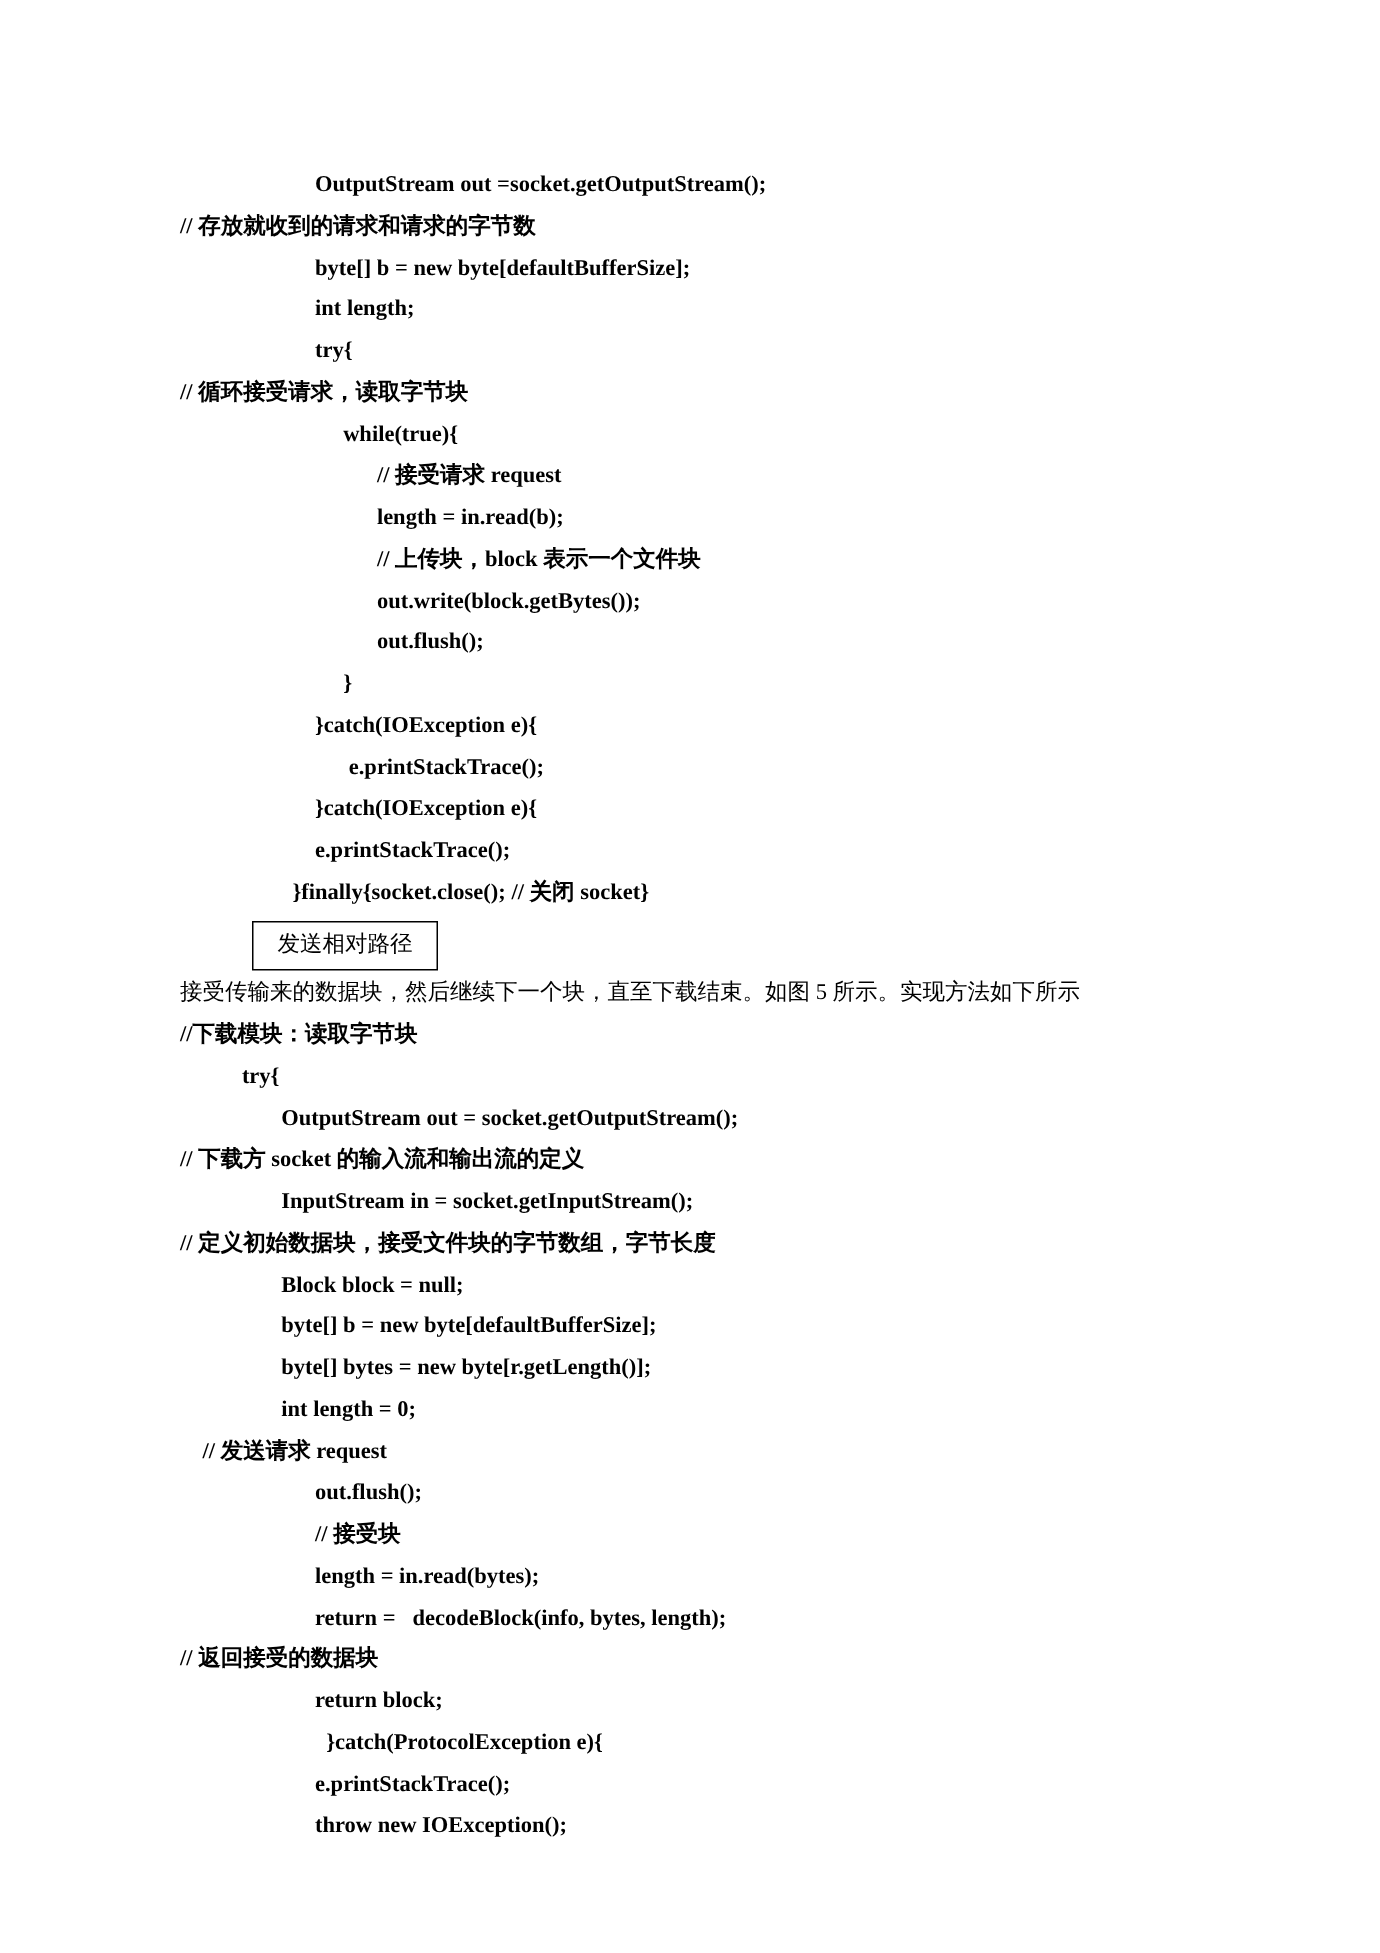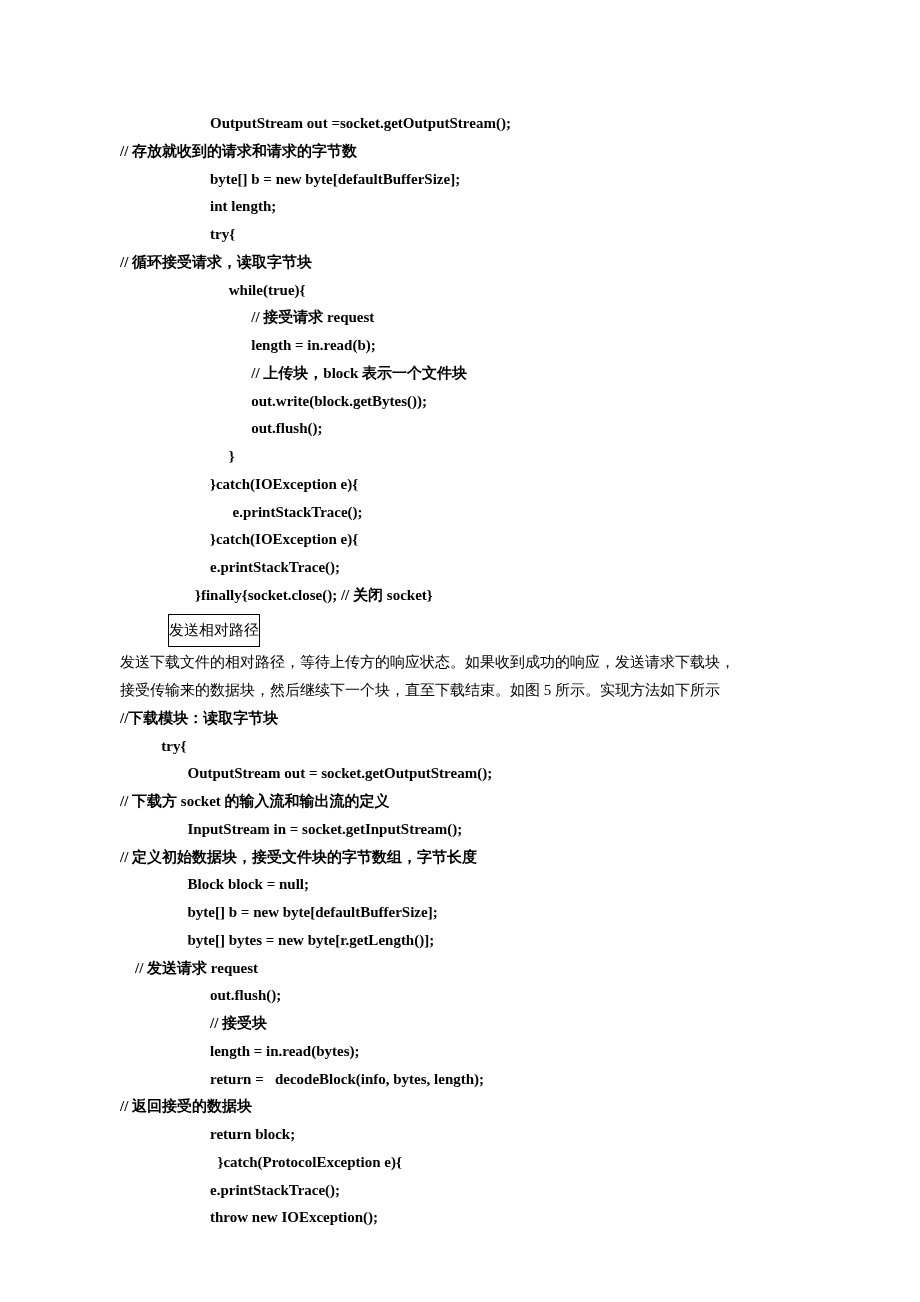--- a/index.html
+++ b/index.html
@@ -19,21 +19,21 @@
     position: relative;
   }
   .line {
     white-space: pre;
     font-family: "SimSun", "宋体", "Times New Roman", serif;
     font-weight: bold;
   }
   .box {
     display: inline-block;
     border: 1px solid #000;
-    padding: 2px 0;
+    padding: 2px 16px;
     margin-right: 0;
     vertical-align: baseline;
   }
   .para {
     white-space: normal;
     text-align: justify;
     text-justify: inter-ideograph;
   }
   .inline-wrap {
     display: flex;
@@ -69,32 +69,32 @@
   <div class="line">                             }</div>
   <div class="line">                        }catch(IOException e){</div>
   <div class="line">                              e.printStackTrace();</div>
   <div class="line">                        }catch(IOException e){</div>
   <div class="line">                        e.printStackTrace();</div>
   <div class="line">                    }finally{socket.close(); // 关闭 socket}</div>
 
   <div class="inline-wrap" style="margin-top:4px; margin-left:48px;">
     <span class="box">发送相对路径</span>
   </div>
-  <div class="para">发送下载文件的相对路径，等待上传方的响应状态。如果收到成功的响应，发送请求下载块，</div>
   <div class="para">接受传输来的数据块，然后继续下一个块，直至下载结束。如图 5 所示。实现方法如下所示</div>
 
   <div class="line">//下载模块：读取字节块</div>
   <div class="line">           try{</div>
   <div class="line">                  OutputStream out = socket.getOutputStream();</div>
   <div class="line">// 下载方 socket 的输入流和输出流的定义</div>
   <div class="line">                  InputStream in = socket.getInputStream();</div>
   <div class="line">// 定义初始数据块，接受文件块的字节数组，字节长度</div>
   <div class="line">                  Block block = null;</div>
   <div class="line">                  byte[] b = new byte[defaultBufferSize];</div>
   <div class="line">                  byte[] bytes = new byte[r.getLength()];</div>
+  <div class="line">                  int length = 0;</div>
   <div class="line">    // 发送请求 request</div>
   <div class="line">                        out.flush();</div>
   <div class="line">                        // 接受块</div>
   <div class="line">                        length = in.read(bytes);</div>
   <div class="line">                        return =   decodeBlock(info, bytes, length);</div>
   <div class="line">// 返回接受的数据块</div>
   <div class="line">                        return block;</div>
   <div class="line">                          }catch(ProtocolException e){</div>
   <div class="line">                        e.printStackTrace();</div>
   <div class="line">                        throw new IOException();</div>

